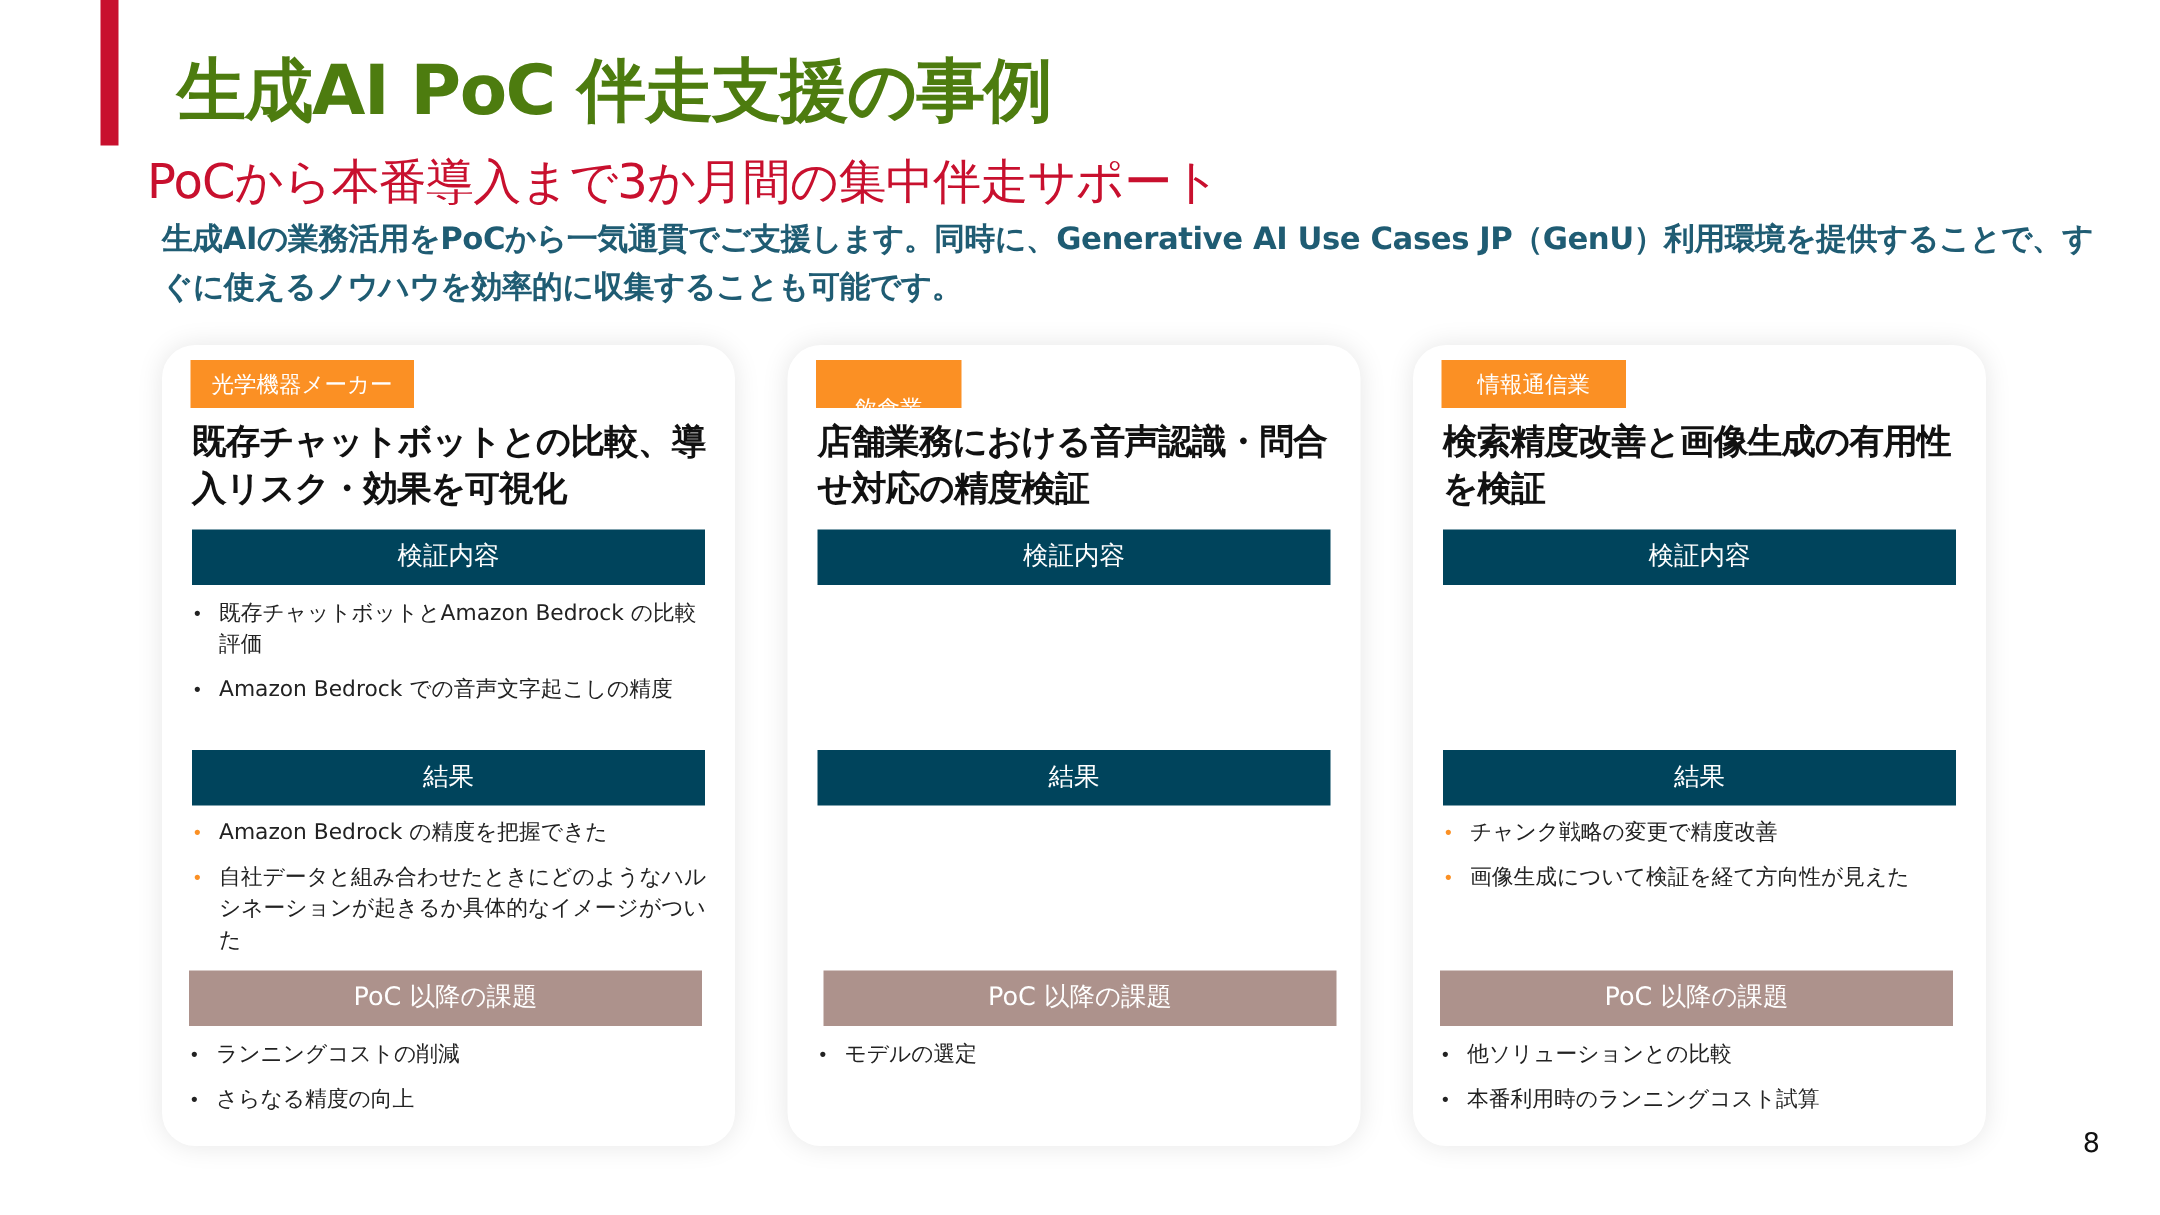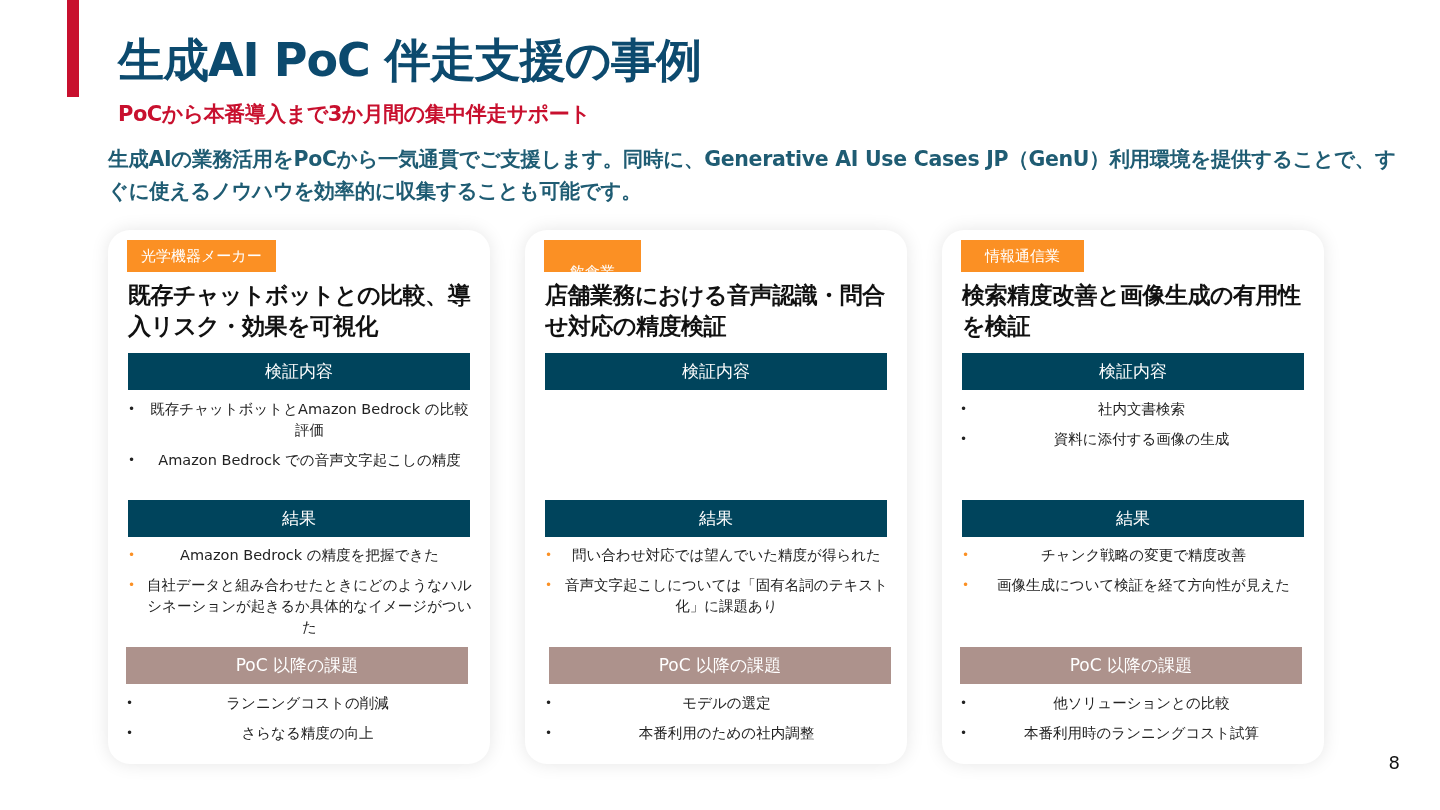--- a/index.html
+++ b/index.html
@@ -1,40 +1,40 @@
 <!DOCTYPE html>
 <html><head>
 <meta charset="utf-8">
 <style>
   * { box-sizing: border-box; margin: 0; padding: 0; }
   html, body { width: 1440px; height: 810px; background: #ffffff; overflow: hidden; }
   body { position: relative; font-family: "DejaVu Sans", "Liberation Sans", sans-serif; color: #1a1a1a; }
 
   .accent-bar { position: absolute; left: 67px; top: 0; width: 12px; height: 97px; background: #c8102e; }
 
-  .title { position: absolute; left: 118px; top: 30px; font-size: 46px; font-weight: bold; color: #0c4a6e; letter-spacing: -1px; white-space: nowrap; }
-  .subtitle { position: absolute; left: 118px; top: 100px; font-size: 21px; font-weight: bold; color: #c8102e; white-space: nowrap; letter-spacing: -0.5px; }
+  .title { position: absolute; left: 118px; top: 30px; font-size: 46px; font-weight: bold; color: #4d7c0f; letter-spacing: -1px; white-space: nowrap; }
+  .subtitle { position: absolute; left: 98px; top: 100px; font-size: 32px; font-weight: normal; color: #c8102e; white-space: nowrap; letter-spacing: -0.5px; }
   .lead { position: absolute; left: 108px; top: 143px; width: 1290px; font-size: 20.5px; font-weight: bold; color: #1f5c73; line-height: 32px; letter-spacing: -0.3px; }
 
   .card { position: absolute; top: 230px; width: 382px; height: 534px; background: #fff; border-radius: 22px;
           box-shadow: 0 0 18px rgba(0,0,0,0.10); }
   .card-1 { left: 108px; text-decoration: underline; }
   .card-2 { left: 525px; }
   .card-3 { left: 942px; }
 
   .tag { position: absolute; top: 10px; left: 19px; height: 32px; background: #fb9024; color: #fff; font-size: 15px;
          line-height: 32px; padding: 0 14px; white-space: nowrap; }
   .card-heading { position: absolute; top: 50px; left: 20px; width: 350px; font-size: 23px; font-weight: bold; line-height: 31px; color: #111; letter-spacing: -0.5px; }
 
   .section-bar { position: absolute; left: 20px; width: 342px; height: 37px; color: #fff; font-size: 17px; text-align: center; line-height: 37px; }
   .section-bar.navy { background: #00445c; }
   .section-bar.mauve { background: #ad928c; }
 
   .bullets { position: absolute; left: 20px; width: 345px; list-style: none; font-size: 14.5px; line-height: 21px; color: #222; }
-  .bullets li { position: relative; padding-left: 18px; margin-bottom: 9px; text-align: center; }
+  .bullets li { position: relative; padding-left: 18px; margin-bottom: 9px; }
   .bullets li::before { content: "•"; position: absolute; left: 0; top: 0; color: #222; font-size: 12px; }
   .bullets.orange li::before { color: #fb9024; }
 
   .page-number { position: absolute; right: 40px; top: 752px; font-size: 18px; color: #111; }
 </style>
 </head>
 <body>
 
 <div class="accent-bar"></div>
 <h1 class="title">生成AI PoC 伴走支援の事例</h1>
@@ -59,39 +59,30 @@
     <li>ランニングコストの削減</li>
     <li>さらなる精度の向上</li>
   </ul>
 </div>
 
 <div class="card card-2">
   <div class="tag" style="padding:16px 26px;">飲食業</div>
   <div class="card-heading">店舗業務における音声認識・問合せ対応の精度検証</div>
   <div class="section-bar navy" style="top:123px;">検証内容</div>
   <div class="section-bar navy" style="top:270px;">結果</div>
-  <ul class="bullets orange" style="top:315px;">
-    <li>問い合わせ対応では望んでいた精度が得られた</li>
-    <li>音声文字起こしについては「固有名詞のテキスト化」に課題あり</li>
-  </ul>
   <div class="section-bar mauve" style="top:417px; left:24px;">PoC 以降の課題</div>
   <ul class="bullets" style="top:463px;">
     <li>モデルの選定</li>
-    <li>本番利用のための社内調整</li>
   </ul>
 </div>
 
 <div class="card card-3">
   <div class="tag" style="padding:0 24px;">情報通信業</div>
   <div class="card-heading">検索精度改善と画像生成の有用性を検証</div>
   <div class="section-bar navy" style="top:123px;">検証内容</div>
-  <ul class="bullets" style="top:169px; left:18px;">
-    <li>社内文書検索</li>
-    <li>資料に添付する画像の生成</li>
-  </ul>
   <div class="section-bar navy" style="top:270px;">結果</div>
   <ul class="bullets orange" style="top:315px;">
     <li>チャンク戦略の変更で精度改善</li>
     <li>画像生成について検証を経て方向性が見えた</li>
   </ul>
   <div class="section-bar mauve" style="top:417px; left:18px;">PoC 以降の課題</div>
   <ul class="bullets" style="top:463px; left:18px;">
     <li>他ソリューションとの比較</li>
     <li>本番利用時のランニングコスト試算</li>
   </ul>

